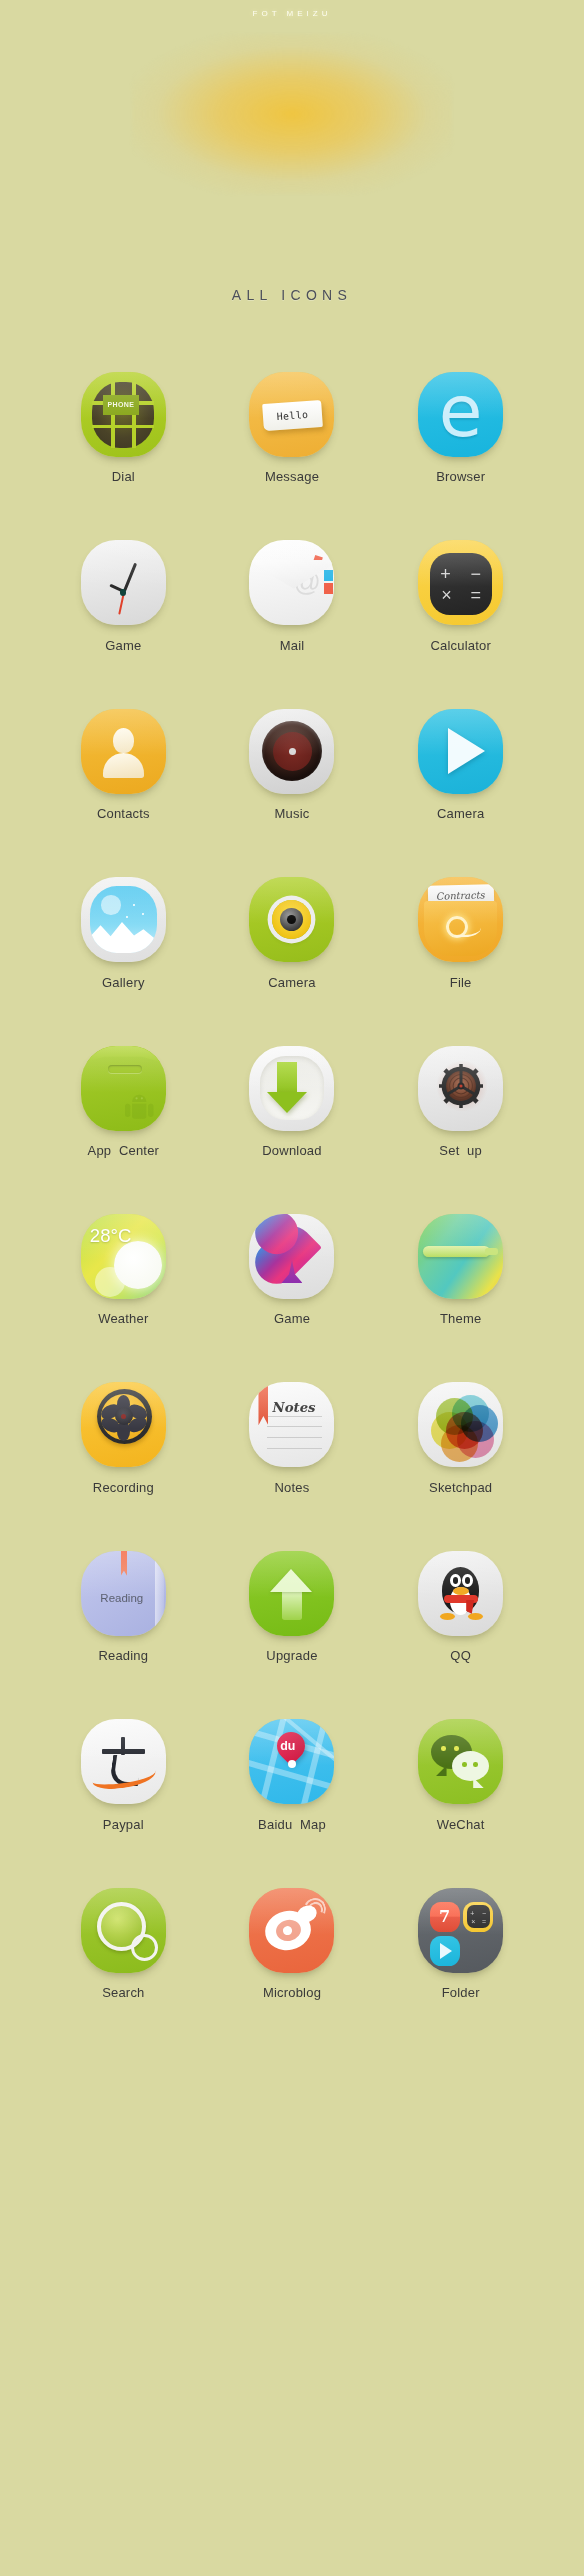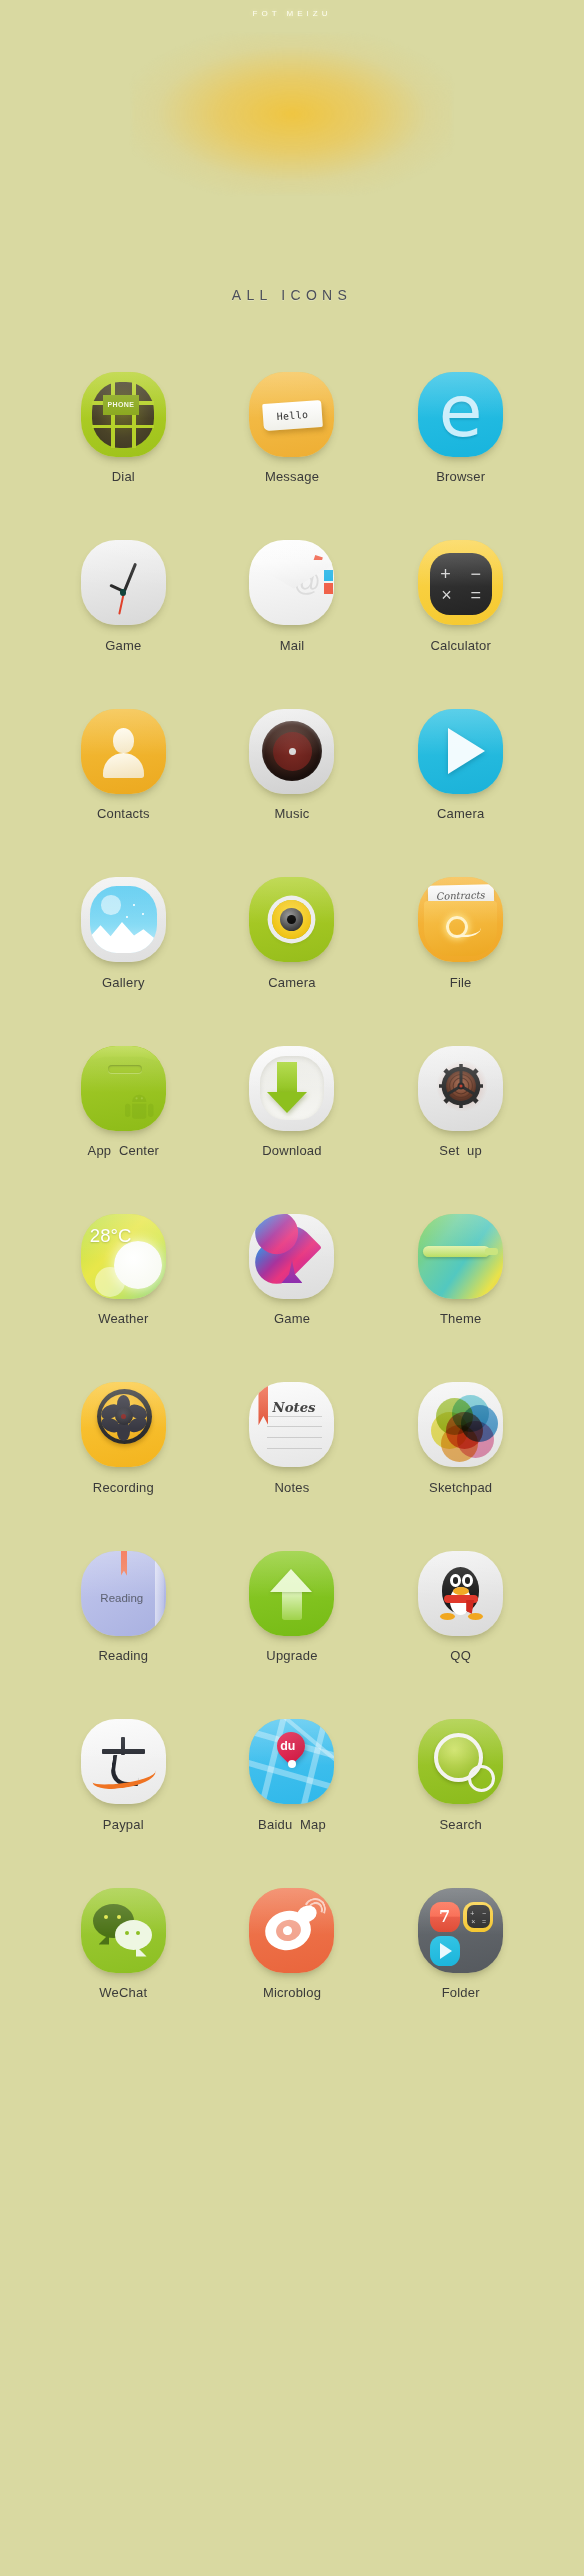--- a/index.html
+++ b/index.html
@@ -683,40 +683,40 @@
         <div class="bm-road" style="left:-5.3px;top:7px;width:107px;height:3.6px;transform:rotate(40deg)"></div>
         <div class="bpin">
           <span>du</span>
         </div>
         <div class="bdot"></div>
       </div>
       <div class="label">Baidu  Map</div>
     </div>
 
     <div class="cell">
-      <div class="icon i-search">
-        <div class="srch-big"></div>
-        <div class="srch-sm"></div>
-      </div>
-      <div class="label">Search</div>
-    </div>
-
-    <div class="cell">
       <div class="icon i-wechat">
         <div class="wc-big"></div>
         <div class="wc-eye" style="left:23px;top:27px;background:#e2e84a"></div>
         <div class="wc-eye" style="left:36px;top:27px;background:#e2e84a"></div>
         <div class="wc-sm"></div>
         <div class="wc-eye" style="left:44px;top:43px;background:#8cbf22"></div>
         <div class="wc-eye" style="left:55px;top:43px;background:#8cbf22"></div>
       </div>
       <div class="label">WeChat</div>
     </div>
 
     <div class="cell">
+      <div class="icon i-search">
+        <div class="srch-big"></div>
+        <div class="srch-sm"></div>
+      </div>
+      <div class="label">Search</div>
+    </div>
+
+    <div class="cell">
       <div class="icon i-weibo">
         <div class="wb-ear"></div>
         <div class="wb-o">
           <div class="wb-i">
             <div class="wb-i2"></div>
           </div>
         </div>
         <div class="wb-wave" style="left:55px;top:10.7px;width:18px;height:18px;transform:rotate(-20deg)"></div>
         <div class="wb-wave" style="left:59px;top:14px;width:10.7px;height:10.7px;transform:rotate(-20deg)"></div>
       </div>

